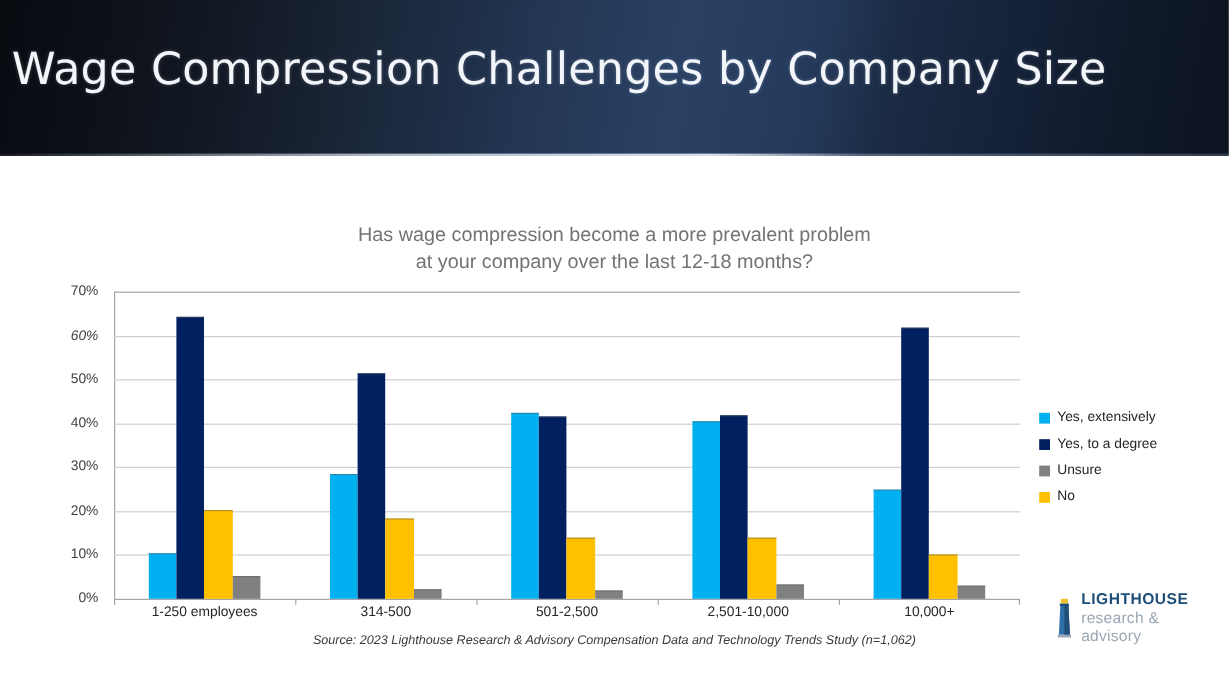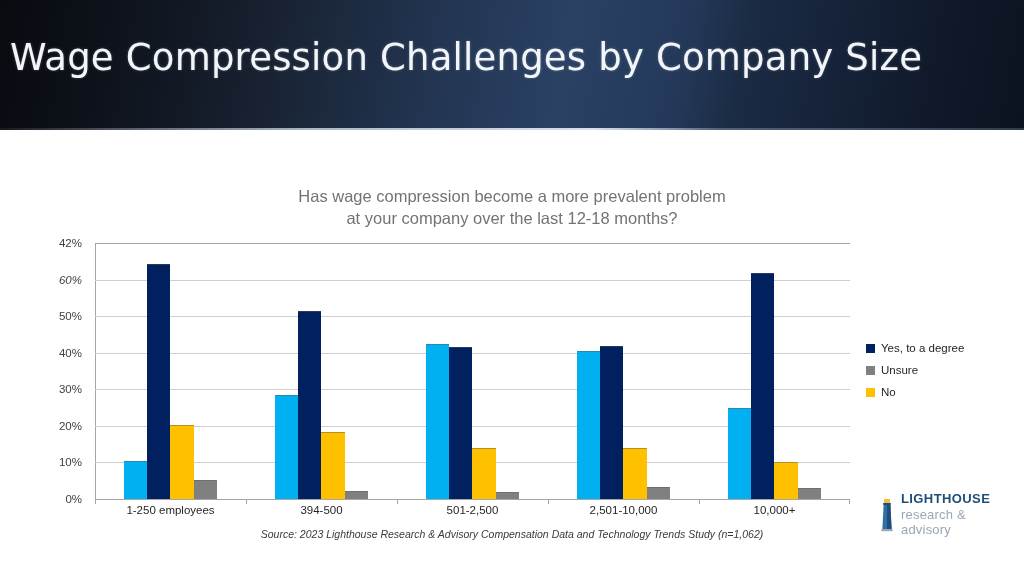--- a/index.html
+++ b/index.html
@@ -199,21 +199,21 @@
   </div>
 
   <div id="y-axis-labels">
       <div class="ytick-label" style="top: 256px;">0%</div>
       <div class="ytick-label" style="top: 219.429px;">10%</div>
       <div class="ytick-label" style="top: 182.857px;">20%</div>
       <div class="ytick-label" style="top: 146.286px;">30%</div>
       <div class="ytick-label" style="top: 109.714px;">40%</div>
       <div class="ytick-label" style="top: 73.1429px;">50%</div>
       <div class="ytick-label" style="top: 36.5714px; font-style: italic;">60%</div>
-      <div class="ytick-label" style="top: 0px;">42%</div>
+      <div class="ytick-label" style="top: 0px;">70%</div>
     </div>
 
   <div id="plot-area">
     <div id="plot-frame-top"></div>
     <div id="plot-axis-left"></div>
     <div id="plot-axis-bottom"></div>
     <div id="gridlines-layer">
         <div class="gridline" style="top: 219px;"></div>
         <div class="gridline" style="top: 183px;"></div>
         <div class="gridline" style="top: 146px;"></div>
@@ -298,27 +298,31 @@
           </div>
           <div class="bar s3" style="left: 70.215px; width: 23.405px; height: 10.6057px;">
             <div class="bar-top-edge"></div>
           </div>
         </div>
       </div>
   </div>
 
   <div id="cat-labels">
       <div class="cat-label" style="left: 75.5px;">1-250 employees</div>
-      <div class="cat-label" style="left: 226.5px;">394-500</div>
+      <div class="cat-label" style="left: 226.5px;">314-500</div>
       <div class="cat-label" style="left: 377.5px;">501-2,500</div>
       <div class="cat-label" style="left: 528.5px;">2,501-10,000</div>
       <div class="cat-label" style="left: 679.5px;">10,000+</div>
     </div>
 
   <div id="legend">
+      <div class="legend-row">
+        <span class="legend-swatch s0"></span>
+        <span class="legend-label">Yes, extensively</span>
+      </div>
       <div class="legend-row">
         <span class="legend-swatch s1"></span>
         <span class="legend-label">Yes, to a degree</span>
       </div>
       <div class="legend-row">
         <span class="legend-swatch s3"></span>
         <span class="legend-label">Unsure</span>
       </div>
       <div class="legend-row">
         <span class="legend-swatch s2"></span>

